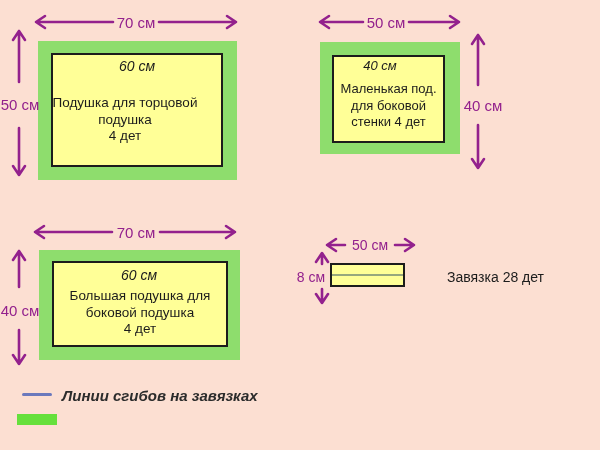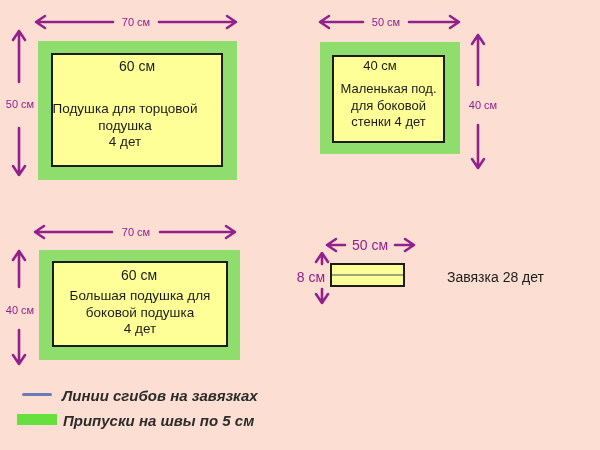--- a/index.html
+++ b/index.html
@@ -53,30 +53,31 @@
     text-align:center;
     color:var(--ink);
     font-size:13.5px;
     line-height:16.5px;
     white-space:nowrap;
   }
   .dim{
     position:absolute;
     transform:translate(-50%,-50%);
     color:var(--dimension-purple);
-    font-size:11px;
+    font-size:15px;
     white-space:nowrap;
   }
   .dim.small{font-size:14px;}
   .dim-inner{
     position:absolute;
     transform:translate(-50%,-50%);
     color:var(--ink);
     font-size:14px;
     white-space:nowrap;
+    font-style:italic;
   }
   .tie-fold{
     position:absolute;
     left:0;right:0;top:9px;height:2px;
     background:var(--tie-fold-olive);
   }
   .tie-caption{
     position:absolute;
     transform:translate(0,-50%);
     color:var(--ink);
@@ -122,21 +123,21 @@
     <path d="M35 232 H112 M44 226 L35 232 L44 238 M160 232 H235 M226 226 L235 232 L226 238"></path>
     <path d="M19 251 V287 M13 260 L19 251 L25 260 M19 330 V364 M13 355 L19 364 L25 355"></path>
     <path class="brown" d="M75 275 H114 M84 269 L75 275 L84 281 M164 275 H212 M203 269 L212 275 L203 281"></path>
 
     <path d="M327 245 H345 M336 239 L327 245 L336 251 M395 245 H414 M405 239 L414 245 L405 251"></path>
     <path d="M322 254 V264 M316 262 L322 253 L328 262 M322 289 V303 M316 294 L322 303 L328 294"></path>
   </svg>
 
   <div class="green-box" style="left:38px;top:41px;width:199px;height:139px"></div>
   <div class="yellow-box" style="left:51px;top:53px;width:172px;height:114px"></div>
-  <div class="piece-text" style="left:51px;top:101px;width:148px">
+  <div class="piece-text" style="left:51px;top:95px;width:148px">
     <div>Подушка для торцовой</div>
     <div>подушка</div>
     <div>4 дет</div>
   </div>
   <span class="dim" style="left:136px;top:22px">70 см</span>
   <span class="dim" style="left:20px;top:104px">50 см</span>
   <span class="dim-inner" style="left:137px;top:66px">60 см</span>
 
   <div class="green-box" style="left:320px;top:42px;width:140px;height:112px"></div>
   <div class="yellow-box" style="left:332px;top:55px;width:113px;height:88px"></div>
@@ -163,15 +164,14 @@
   <div class="yellow-box" style="left:330px;top:263px;width:75px;height:24px">
     <div class="tie-fold"></div>
   </div>
   <span class="dim small" style="left:370px;top:245px">50 см</span>
   <span class="dim small" style="left:311px;top:277px">8 см</span>
   <span class="tie-caption" style="left:447px;top:277px">Завязка 28 дет</span>
 
   <div class="legend-line"></div>
   <span class="legend-text" style="left:62px;top:395px">Линии сгибов на завязках</span>
   <div class="legend-swatch"></div>
-  <span class="legend-text" style="left:63px;top:420px">Припуски на швы по 5 см</span>
 
 </div>
 
 </body></html>

